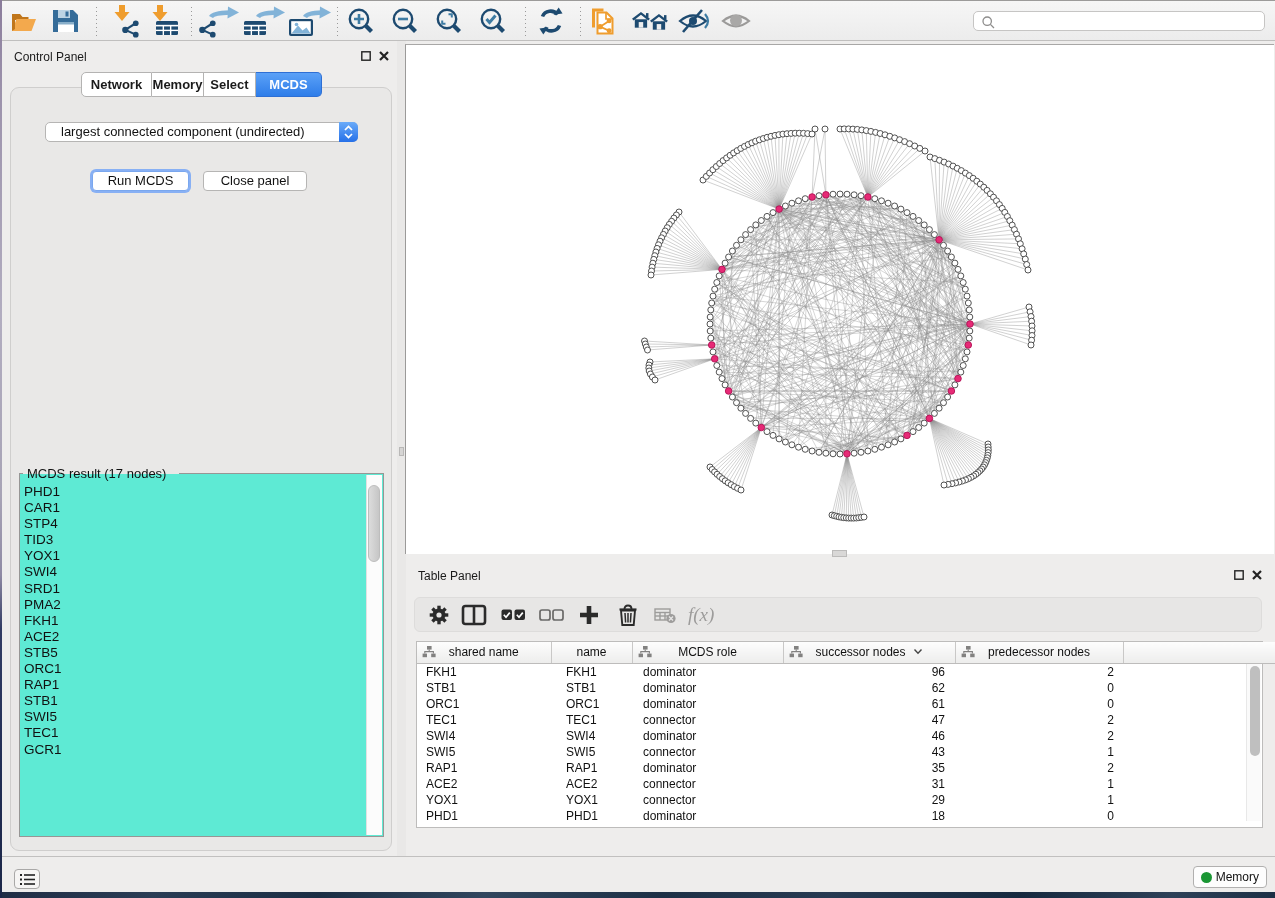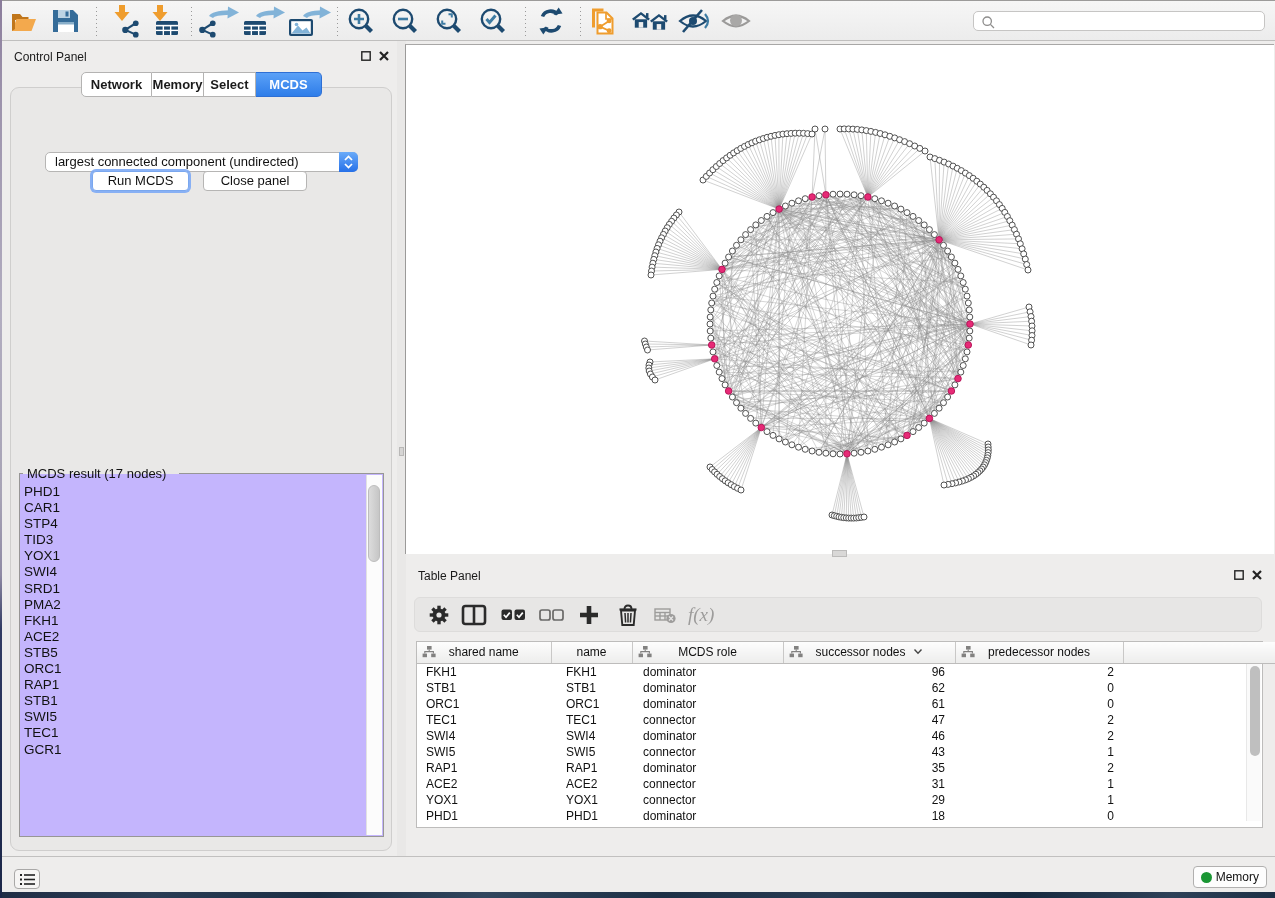--- a/index.html
+++ b/index.html
@@ -22,27 +22,27 @@
 #cpanel { left:0px; top:41px; width:395px; height:815px; background:#eeedec; }
 #cp-title { position:absolute; left:12px; top:9px; font-size:12px; color:#1a1a1a; }
 .winbtns { position:absolute; display:flex; gap:8px; }
 #cp-inner { position:absolute; left:8px; top:46px; width:382px; height:764px; background:#e9e8e7; border:1px solid #cfcecd; border-radius:9px; }
 .tabrow { position:absolute; left:70px; top:-16px; height:25px; display:flex; }
 .tab { height:25px; line-height:23px; font-size:13px; font-weight:bold; text-align:center; color:#1a1a1a; background:#ffffff; border:1px solid #b4b3b2; border-left:none; text-align:center; }
 .tab.first { border-left:1px solid #b4b3b2; border-radius:5px 0 0 5px; }
 .tab.last { border-radius:0 5px 5px 0; }
 .tab.sel { background:linear-gradient(180deg,#5ba1f7,#2e7de9); color:#fff; border-color:#2e6fd4; }
 #opt-label { position:absolute; left:0; top:27px; width:100%; text-align:center; font-size:13px; color:#111; }
-#dropdown { position:absolute; left:34px; top:64px; width:313px; height:20px; background:#fff; border:1px solid #b6b5b4; border-radius:5px; font-size:13px; color:#111; line-height:18px; padding-left:9px; }
+#dropdown { position:absolute; left:34px; top:34px; width:313px; height:20px; background:#fff; border:1px solid #b6b5b4; border-radius:5px; font-size:13px; color:#111; line-height:18px; padding-left:15px; }
 #dd-step { position:absolute; right:-1px; top:-1px; width:19px; height:20px; border-radius:0 5px 5px 0; background:linear-gradient(180deg,#6aabf9,#2670e8); }
 .btn { position:absolute; height:20px; background:#fff; border:1px solid #b6b5b4; border-radius:4px; font-size:13px; color:#111; text-align:center; line-height:18px; }
 #btn-run { left:81px; top:83px; width:97px; box-shadow:0 0 0 2px rgba(125,170,245,.9); border-color:#7aa7ee; }
 #btn-close { left:192px; top:83px; width:104px; }
 
-#mcds-box { position:absolute; left:8px; top:385px; width:365px; height:364px; background:#c4b5fd; border:1px solid #979695; }
+#mcds-box { position:absolute; left:8px; top:385px; width:365px; height:364px; background:#5eead4; border:1px solid #979695; }
 #mcds-label { position:absolute; left:5px; top:-8px; font-size:13px; color:#111; background:transparent; padding:0 2px; }
 #mcds-label-bg { position:absolute; left:3px; top:-7px; height:7px; background:#e9e8e7; }
 #mcds-list { position:absolute; left:4px; top:10px; font-size:13.5px; color:#111; line-height:16.1px; }
 #mcds-scroll { position:absolute; right:1px; top:1px; width:16px; height:360px; background:#fcfcfc; border-left:1px solid #e2e2e2; }
 #mcds-thumb { position:absolute; left:1px; top:10px; width:12px; height:77px; background:linear-gradient(90deg,#dcdcdc,#c6c6c6); border:1px solid #bdbdbd; border-radius:6px; }
 
 #vdiv { left:395px; top:41px; width:9px; height:815px; background:#e9e8e7; }
 #vdiv-grip { position:absolute; left:2px; top:406px; width:5px; height:9px; background:#d6d5d4; border:1px solid #b9b8b7; }
 
 #netwin { left:403px; top:44px; width:869px; height:510px; background:#fff; border-left:1px solid #9b9a99; border-top:1px solid #a8a7a6; }

